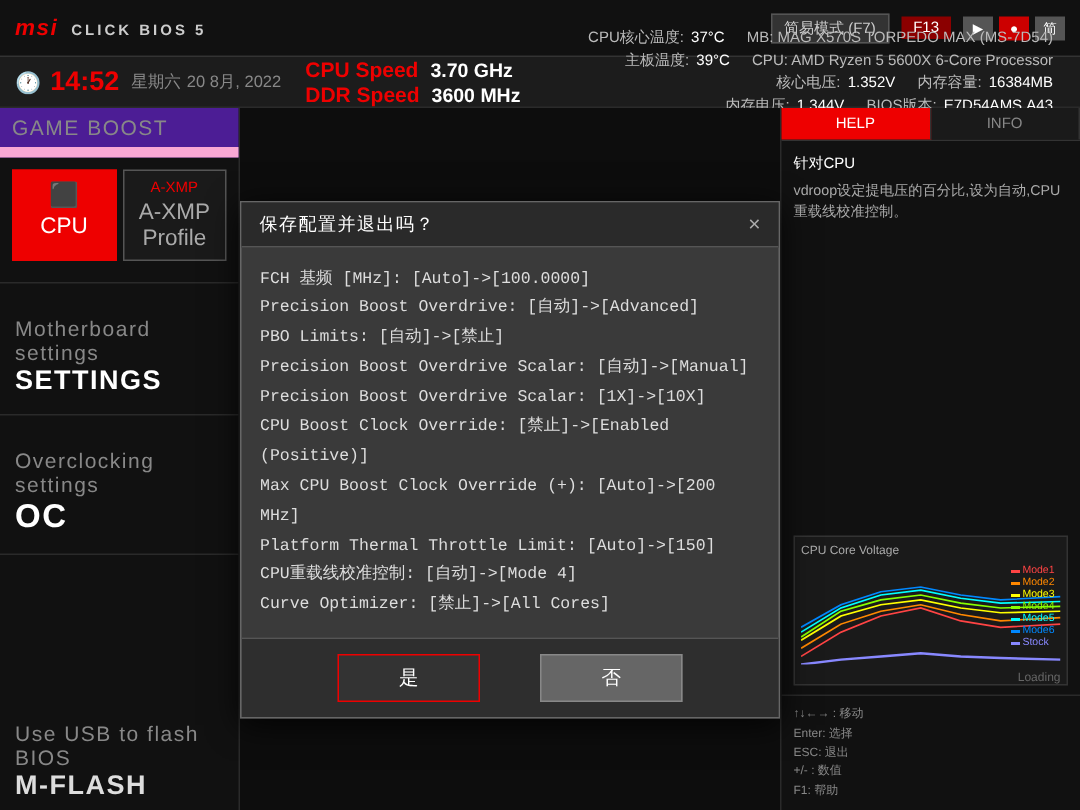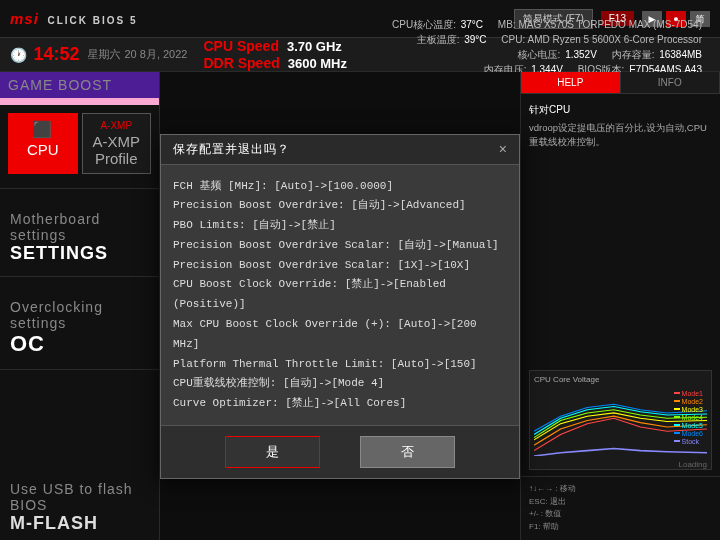--- a/index.html
+++ b/index.html
@@ -536,18 +536,19 @@
               <div class="legend-dot" style="background:#8888ff;"></div>
               <span style="color:#8888ff; font-size:7px;">Stock</span>
             </div>
           </div>
       </div>
       <div class="chart-loading">Loading</div>
     </div>
 
     <div class="nav-hints" id="nav-hints-content">
         <div>↑↓←→ : 移动</div>
+        <div>Enter: 选择</div>
         <div>ESC: 退出</div>
         <div>+/- : 数值</div>
         <div>F1: 帮助</div>
       </div>
   </div>
 </div>
 
 </body></html>

